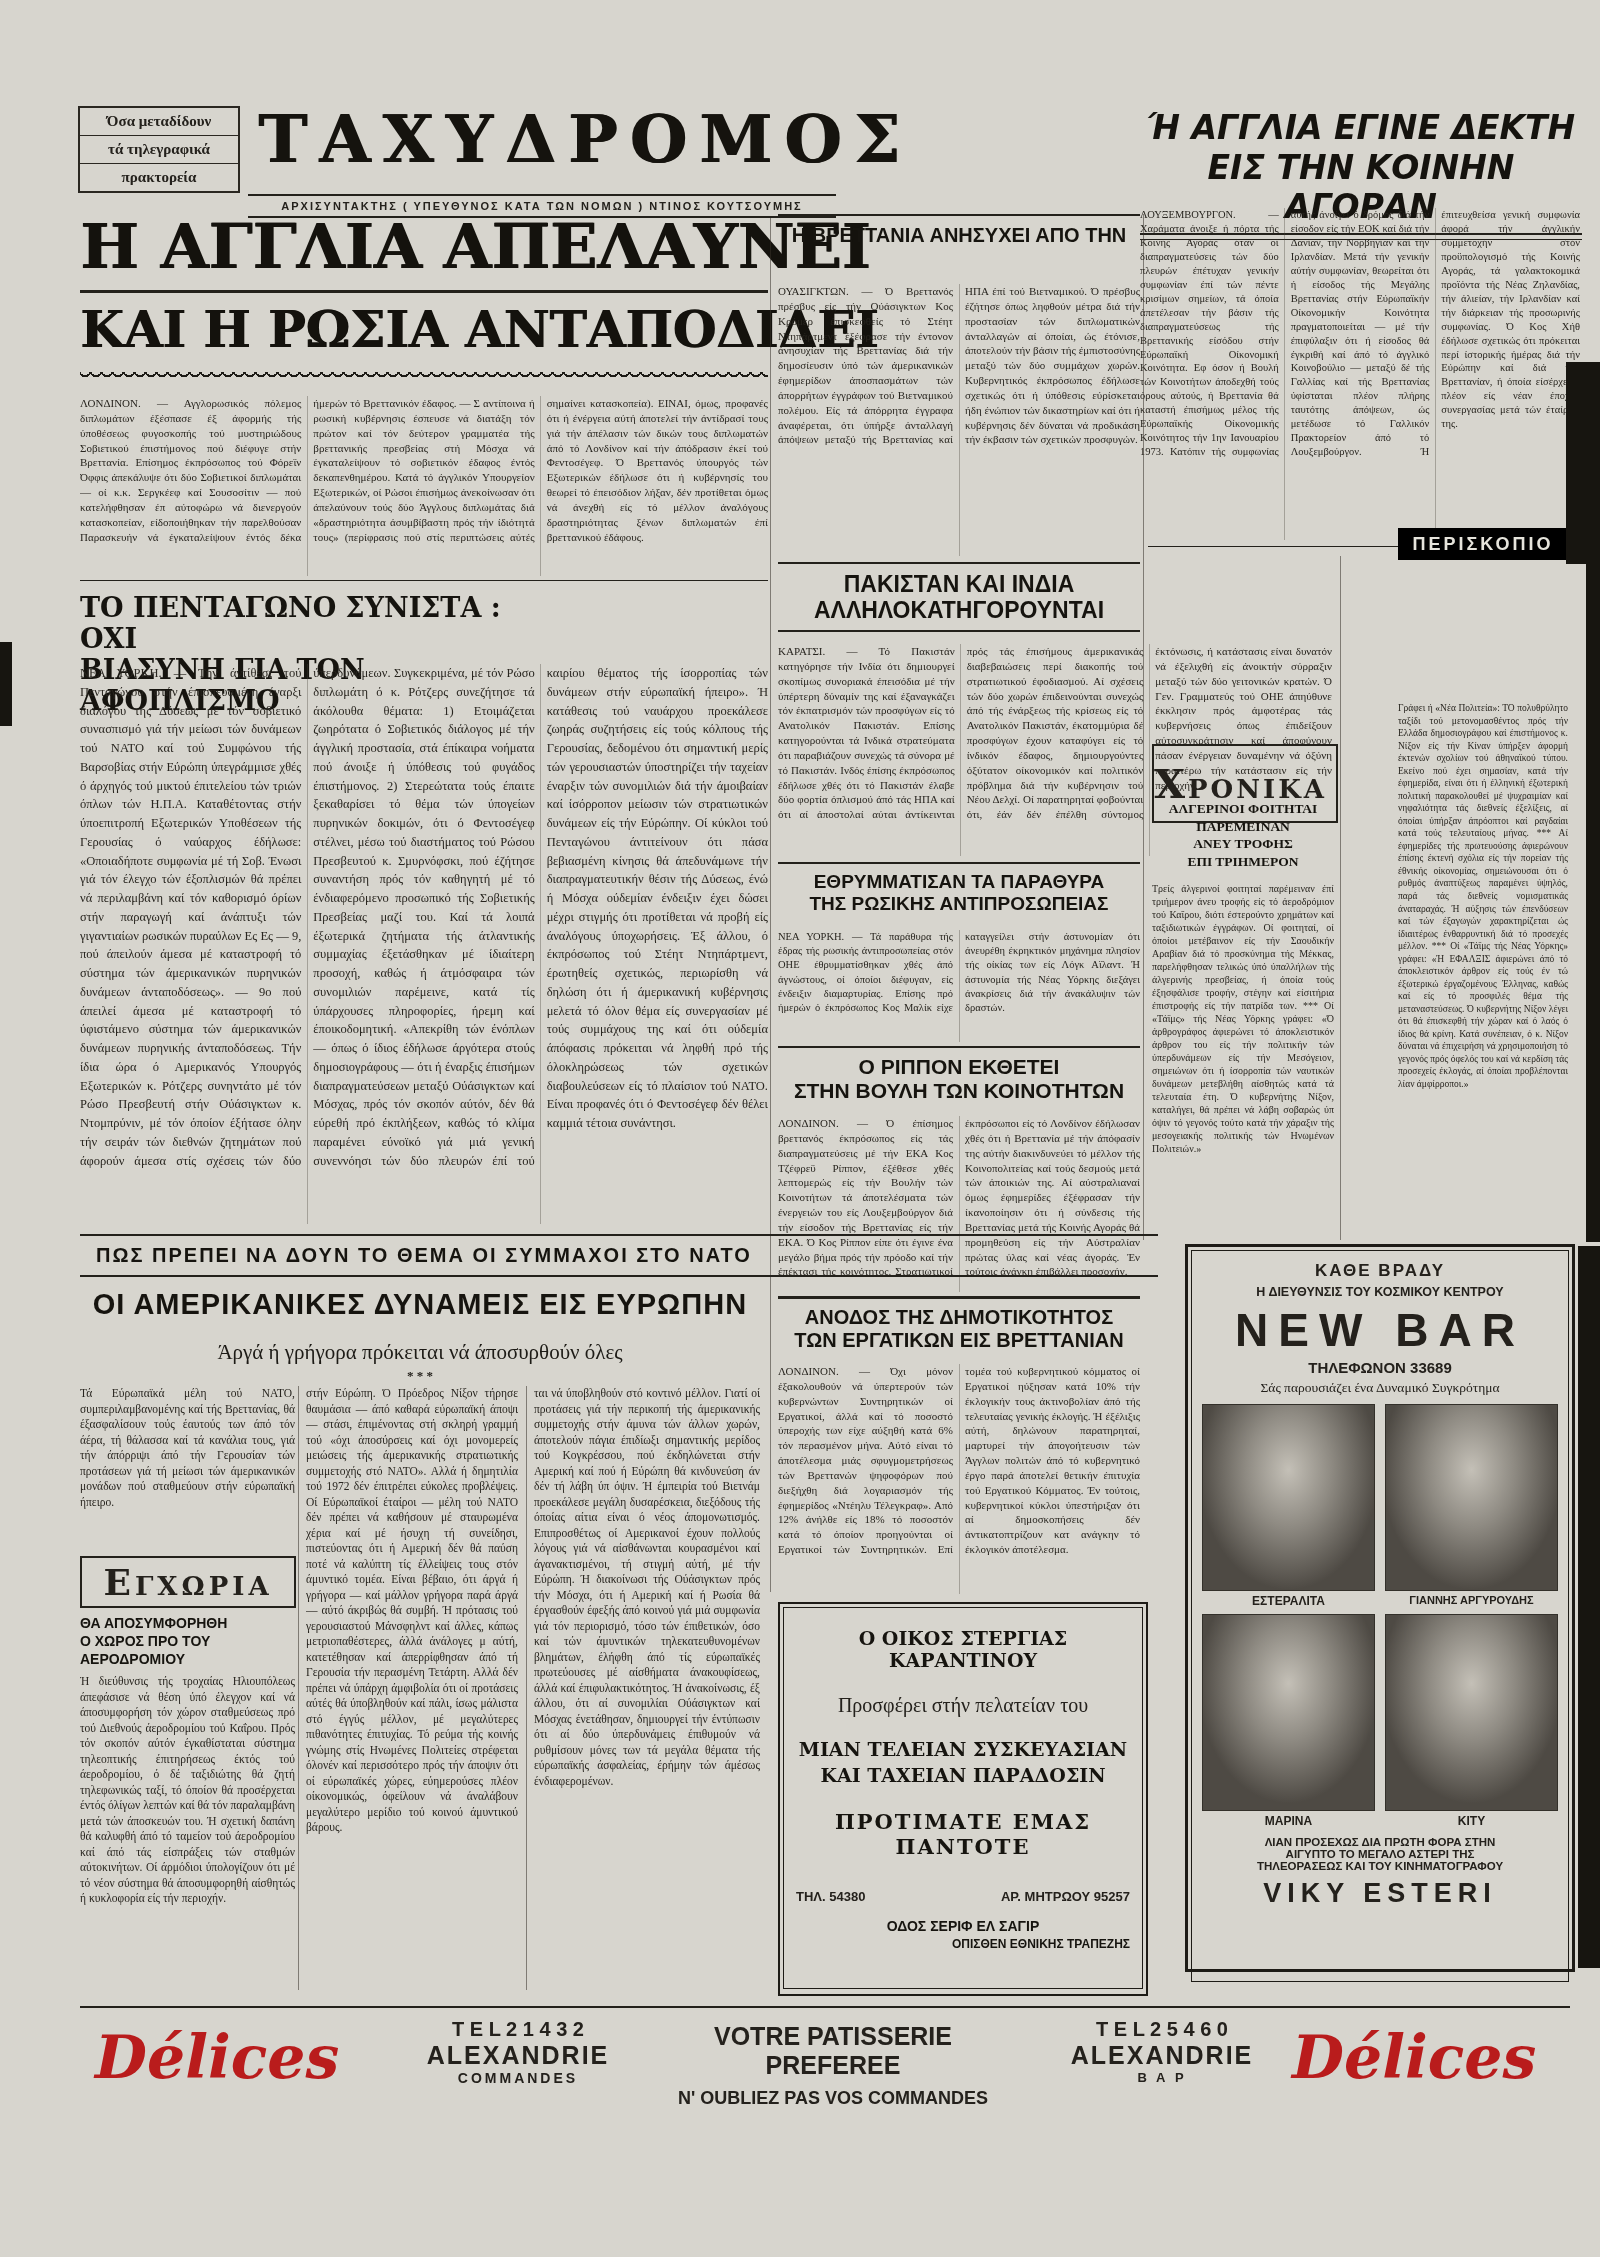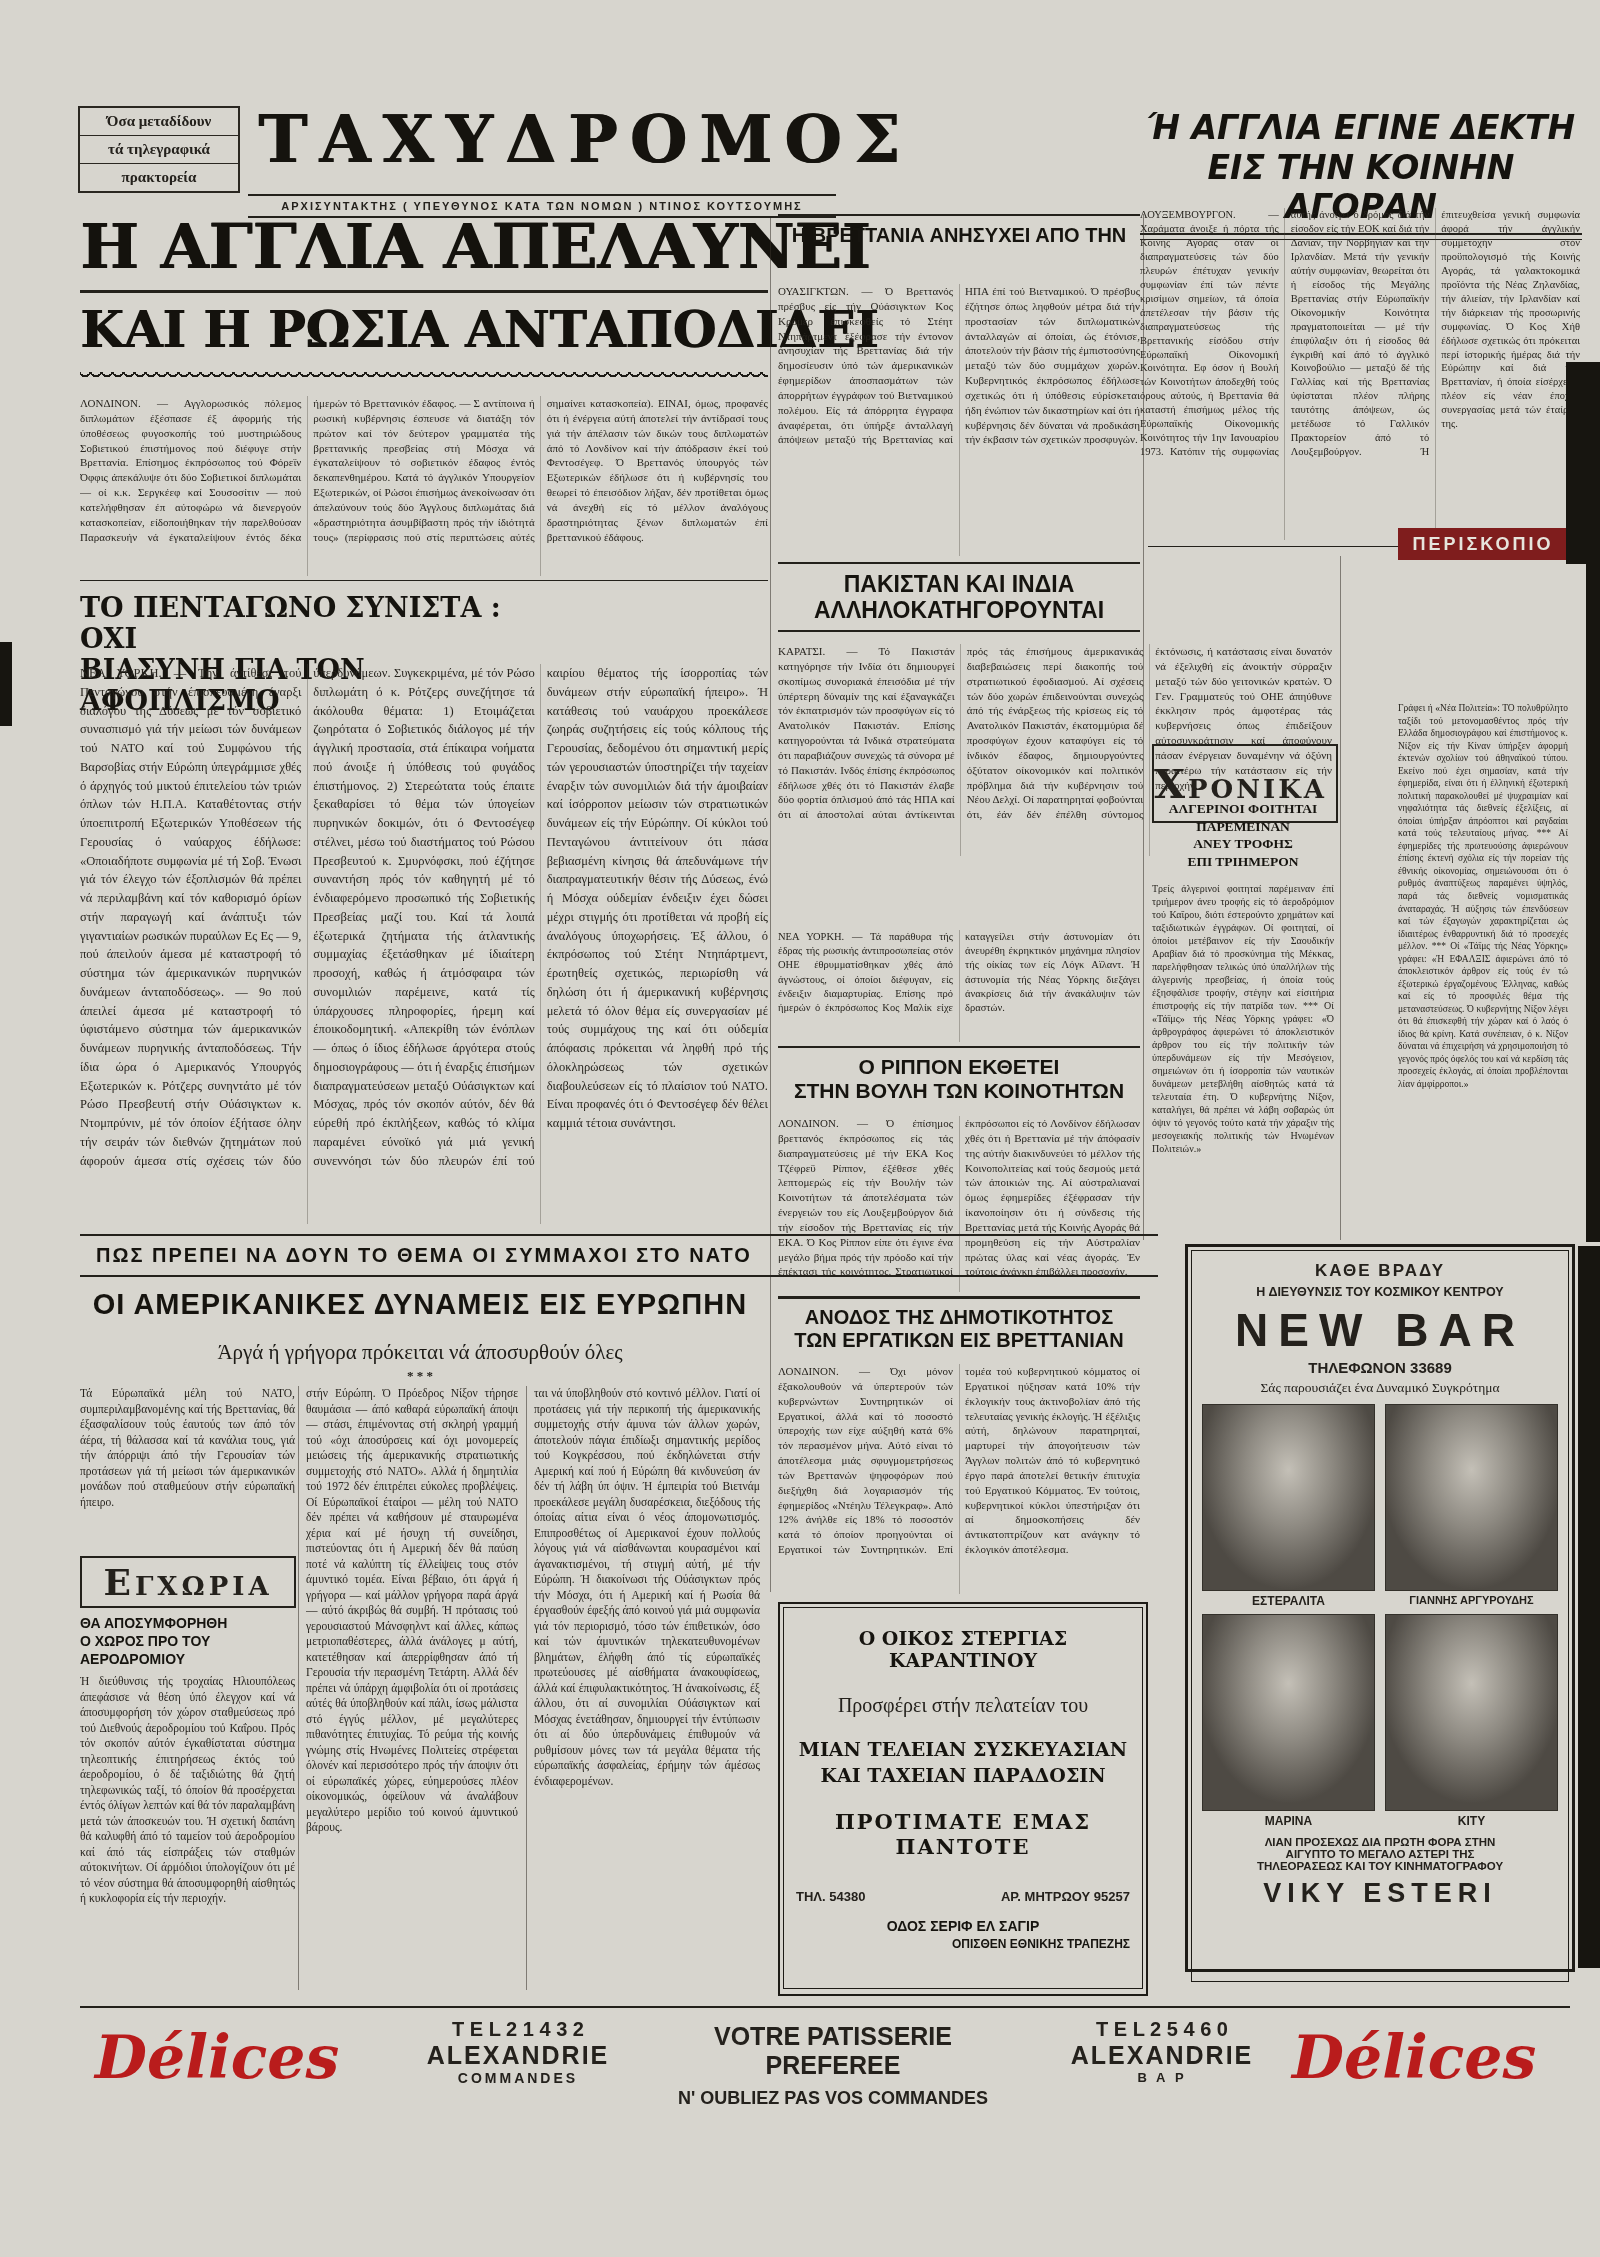--- a/index.html
+++ b/index.html
@@ -17,21 +17,21 @@
   .scallop{background:radial-gradient(circle at 5px -2px, transparent 5px, #1d1b16 5px, #1d1b16 7px, transparent 7px);background-size:11px 9px;background-repeat:repeat-x;}
   .boxed-head{border-top:2px solid #23211b;border-bottom:2px solid #23211b;padding:7px 0 6px 0;}
   .topline{border-top:2px solid #23211b;padding-top:7px;}
   .agency{border:2px solid #2a2721;background:#d7d5ce;}
   .agency div{font-size:15px;font-weight:bold;text-align:center;padding:5px 2px;border-bottom:1px solid #2a2721;}
   .agency div:last-child{border-bottom:none;}
   .masthead{font-family:"DejaVu Serif",serif;font-weight:bold;font-size:66px;letter-spacing:12px;text-align:center;color:#15130e;text-shadow:1px 0 0 currentColor;}
   .mast-sub{border-top:2px solid #23211b;border-bottom:2px solid #23211b;font-family:"Liberation Sans",sans-serif;font-weight:bold;font-size:11px;letter-spacing:2px;text-align:center;padding:4px 0;}
   .eec-head{font-family:"DejaVu Sans",sans-serif;font-style:italic;font-weight:bold;font-size:33px;line-height:1.2;text-align:center;color:#15130e;}
   .dbl-rule{border-top:2px solid #23211b;border-bottom:1px solid #23211b;height:4px;}
-  .label-black{background:#7f1d1d;color:#e6e4dc;font-family:"Liberation Sans",sans-serif;font-weight:bold;letter-spacing:3px;text-align:center;}
+  .label-black{background:#000000;color:#e6e4dc;font-family:"Liberation Sans",sans-serif;font-weight:bold;letter-spacing:3px;text-align:center;}
   .typos-box{border:2px solid #2a2721;padding:4px;}
   .typos-box div{border:1px solid #2a2721;margin:2px;text-align:center;font-family:"DejaVu Serif",serif;}
   .chron-logo{border:2px solid #23211b;text-align:left;font-family:"DejaVu Serif",serif;font-weight:bold;font-size:26px;letter-spacing:3px;padding:14px 0;}
   .chron-logo::first-letter{font-size:40px;}
   .egx{border:2px solid #23211b;text-align:center;font-family:"DejaVu Serif",serif;font-weight:bold;font-size:26px;letter-spacing:4px;padding:3px 0;}
   .egx::first-letter{font-size:36px;}
   .ad-frame{border:3px solid #1d1b16;}
   .ad-inner{border:1px solid #1d1b16;margin:3px;height:calc(100% - 8px);overflow:hidden;}
   .photo{background:radial-gradient(90px 120px at 50% 35%, #c4c0b7 0%, #8e8a82 48%, #4e4a44 100%);border:1px solid #33302a;}
   .cap{font-family:"Liberation Sans",sans-serif;font-weight:bold;font-size:12px;text-align:center;}
@@ -82,20 +82,24 @@
     <div class="hl-sans" style="font-size:20px;">Η ΒΡΕΤΤΑΝΙΑ ΑΝΗΣΥΧΕΙ ΑΠΟ ΤΗΝ</div>
   </div>
   <div class="abs body-text c2" style="left:778px;top:284px;width:362px;height:272px;">ΟΥΑΣΙΓΚΤΩΝ. — Ό Βρεττανός πρέσβυς είς τήν Ούάσιγκτων Κος Κρόμερ έπισκεφθείς τό Στέητ Ντηπάρτμεντ έξέφρασε τήν έντονον άνησυχίαν τής Βρεττανίας διά τήν δημοσίευσιν ύπό τών άμερικανικών έφημερίδων άποσπασμάτων τών άπορρήτων έγγράφων τού Βιετναμικού πολέμου. Είς τά άπόρρητα έγγραφα άναφέρεται, ότι ύπήρξε άνταλλαγή άπόψεων μεταξύ τής Βρεττανίας καί ΗΠΑ έπί τού Βιετναμικού. Ό πρέσβυς έζήτησε όπως ληφθούν μέτρα διά τήν προστασίαν τών διπλωματικών άνταλλαγών αί όποίαι, ώς έτόνισε, άποτελούν τήν βάσιν τής έμπιστοσύνης μεταξύ τών δύο συμμάχων χωρών. Κυβερνητικός έκπρόσωπος έδήλωσε σχετικώς ότι ή ύπόθεσις εύρίσκεται ήδη ένώπιον τών δικαστηρίων καί ότι ή κυβέρνησις δέν δύναται νά προδικάση τήν έκβασιν τών σχετικών προσφυγών.</div>
 
   <div class="abs boxed-head" style="left:778px;top:562px;width:362px;">
     <div class="hl-sans" style="font-size:23px;">ΠΑΚΙΣΤΑΝ ΚΑΙ ΙΝΔΙΑ</div>
     <div class="hl-sans" style="font-size:23px;">ΑΛΛΗΛΟΚΑΤΗΓΟΡΟΥΝΤΑΙ</div>
   </div>
   <div class="abs body-text c3" style="left:778px;top:644px;width:554px;height:212px;">ΚΑΡΑΤΣΙ. — Τό Πακιστάν κατηγόρησε τήν Ινδία ότι δημιουργεί σκοπίμως συνοριακά έπεισόδια μέ τήν ύπέρτερη δύναμίν της καί έξαναγκάζει τόν έκπατρισμόν τών προσφύγων είς τό Ανατολικόν Πακιστάν. Επίσης κατηγορούνται τά Ινδικά στρατεύματα ότι παραβιάζουν συνεχώς τά σύνορα μέ τό Πακιστάν. Ινδός έπίσης έκπρόσωπος έδήλωσε χθές ότι τό Πακιστάν έλαβε δύο φορτία όπλισμού άπό τάς ΗΠΑ καί ότι αί άποστολαί αύται άντίκεινται πρός τάς έπισήμους άμερικανικάς διαβεβαιώσεις περί διακοπής τού στρατιωτικού έφοδιασμού. Αί σχέσεις τών δύο χωρών έπιδεινούνται συνεχώς άπό τής ένάρξεως τής κρίσεως είς τό Ανατολικόν Πακιστάν, έκατομμύρια δέ προσφύγων έχουν καταφύγει είς τό ίνδικόν έδαφος, δημιουργούντες όξύτατον οίκονομικόν καί πολιτικόν πρόβλημα διά τήν κυβέρνησιν τού Νέου Δελχί. Οί παρατηρηταί φοβούνται ότι, έάν δέν έπέλθη σύντομος έκτόνωσις, ή κατάστασις είναι δυνατόν νά έξελιχθή είς άνοικτήν σύρραξιν μεταξύ τών δύο γειτονικών κρατών. Ό Γεν. Γραμματεύς τού ΟΗΕ άπηύθυνε έκκλησιν πρός άμφοτέρας τάς κυβερνήσεις όπως έπιδείξουν αύτοσυγκράτησιν καί άποφύγουν πάσαν ένέργειαν δυναμένην νά όξύνη περαιτέρω τήν κατάστασιν είς τήν περιοχήν.</div>
 
+  <div class="abs topline" style="left:778px;top:862px;width:362px;">
+    <div class="hl-sans" style="font-size:19px;">ΕΘΡΥΜΜΑΤΙΣΑΝ ΤΑ ΠΑΡΑΘΥΡΑ</div>
+    <div class="hl-sans" style="font-size:19px;">ΤΗΣ ΡΩΣΙΚΗΣ ΑΝΤΙΠΡΟΣΩΠΕΙΑΣ</div>
+  </div>
   <div class="abs body-text c2" style="left:778px;top:930px;width:362px;height:112px;font-size:10.5px;">ΝΕΑ ΥΟΡΚΗ. — Τά παράθυρα τής έδρας τής ρωσικής άντιπροσωπείας στόν ΟΗΕ έθρυμματίσθηκαν χθές άπό άγνώστους, οί όποίοι διέφυγαν, είς ένδειξιν διαμαρτυρίας. Επίσης πρό ήμερών ό έκπρόσωπος Κος Μαλίκ είχε καταγγείλει στήν άστυνομίαν ότι άνευρέθη έκρηκτικόν μηχάνημα πλησίον τής οίκίας των είς Λόγκ Αϊλαντ. Ή άστυνομία τής Νέας Υόρκης διεξάγει άνακρίσεις διά τήν άνακάλυψιν τών δραστών.</div>
 
   <div class="abs topline" style="left:778px;top:1046px;width:362px;">
     <div class="hl-sans" style="font-size:21px;">Ο ΡΙΠΠΟΝ ΕΚΘΕΤΕΙ</div>
     <div class="hl-sans" style="font-size:21px;">ΣΤΗΝ ΒΟΥΛΗ ΤΩΝ ΚΟΙΝΟΤΗΤΩΝ</div>
   </div>
   <div class="abs body-text c2" style="left:778px;top:1116px;width:362px;height:176px;">ΛΟΝΔΙΝΟΝ. — Ό έπίσημος βρεττανός έκπρόσωπος είς τάς διαπραγματεύσεις μέ τήν ΕΚΑ Κος Τζέφρεϋ Ρίππον, έξέθεσε χθές λεπτομερώς είς τήν Βουλήν τών Κοινοτήτων τά άποτελέσματα τών ένεργειών του είς Λουξεμβούργον διά τήν είσοδον τής Βρεττανίας είς τήν ΕΚΑ. Ό Κος Ρίππον είπε ότι έγινε ένα μεγάλο βήμα πρός τήν πρόοδο καί τήν έπέκτασι τής κοινότητος. Στρατιωτικοί έκπρόσωποι είς τό Λονδίνον έδήλωσαν χθές ότι ή Βρεττανία μέ τήν άπόφασίν της αύτήν διακινδυνεύει τό μέλλον τής Κοινοπολιτείας καί τούς δεσμούς μετά τών άποικιών της. Αί αύστραλιαναί όμως έφημερίδες έξέφρασαν τήν ίκανοποίησιν ότι ή σύνδεσις τής Βρεττανίας μετά τής Κοινής Αγοράς θά προμηθεύση είς τήν Αύστραλίαν πρώτας ύλας καί νέας άγοράς. Έν τούτοις άνάγκη έπιβάλλει προσοχήν.</div>
 
   <div class="abs topline" style="left:778px;top:1296px;width:362px;border-top-width:3px;">
     <div class="hl-sans" style="font-size:20px;">ΑΝΟΔΟΣ ΤΗΣ ΔΗΜΟΤΙΚΟΤΗΤΟΣ</div>

